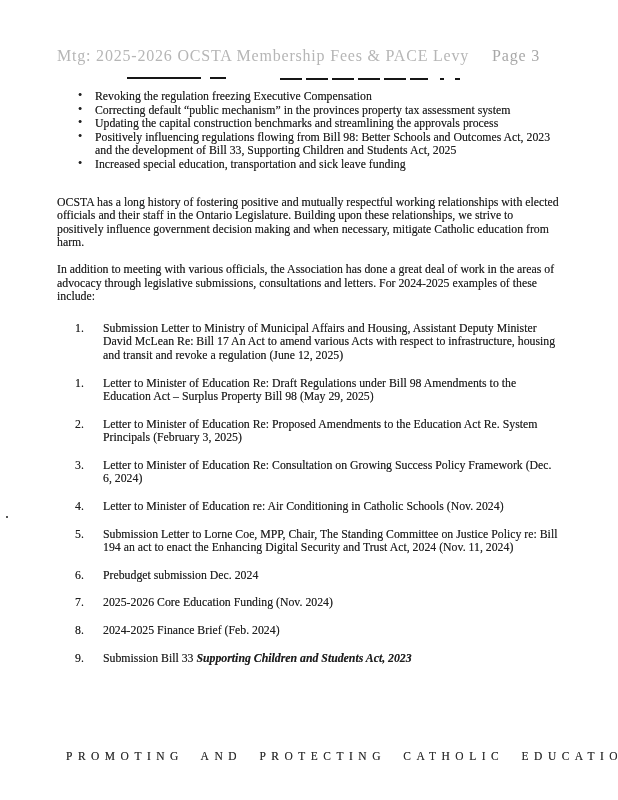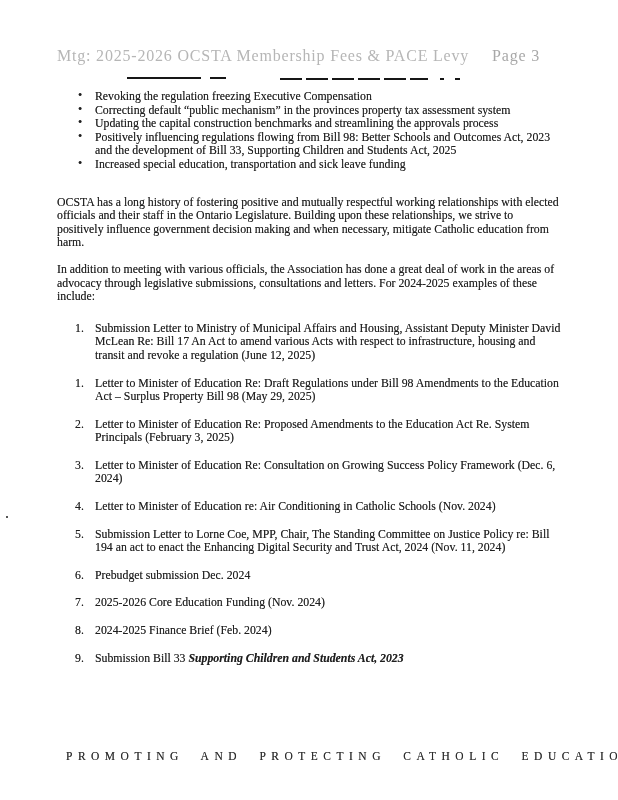--- a/index.html
+++ b/index.html
@@ -43,21 +43,21 @@
   .bullets li::before {
     content:"•"; position:absolute; left:21px; top:-1px; font-size:12px;
   }
 
   .para { margin-top:13px; }
   .para.first { margin-top:24px; }
 
   .numlist { margin-top:18px; margin-left:18px; }
   .numrow { display:flex; margin-bottom:14px; }
   .numrow .num { width:20px; flex:0 0 20px; }
-  .numrow .txt { flex:1; }
+  .numrow .txt { flex:1;margin-left:8px; }
   .numrow .emph { font-style:italic; font-weight:bold; }
 
   .footer {
     position:absolute; top:750px; left:66px; right:40px;
     font-family:"Liberation Serif", serif;
     font-size:11.5px; letter-spacing:5.5px; word-spacing:9px;
     color:#2d2d2d; white-space:nowrap;
   }
 </style>
 </head>

